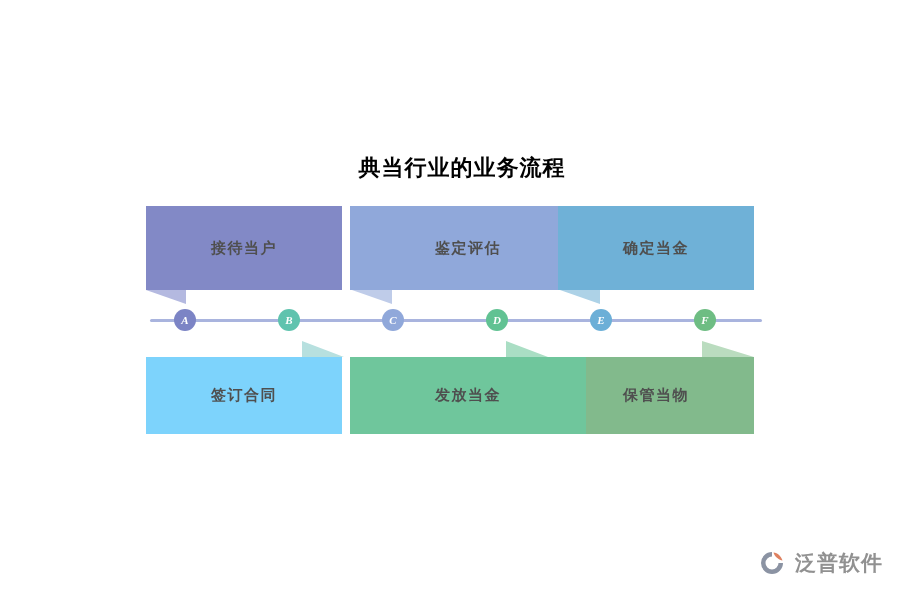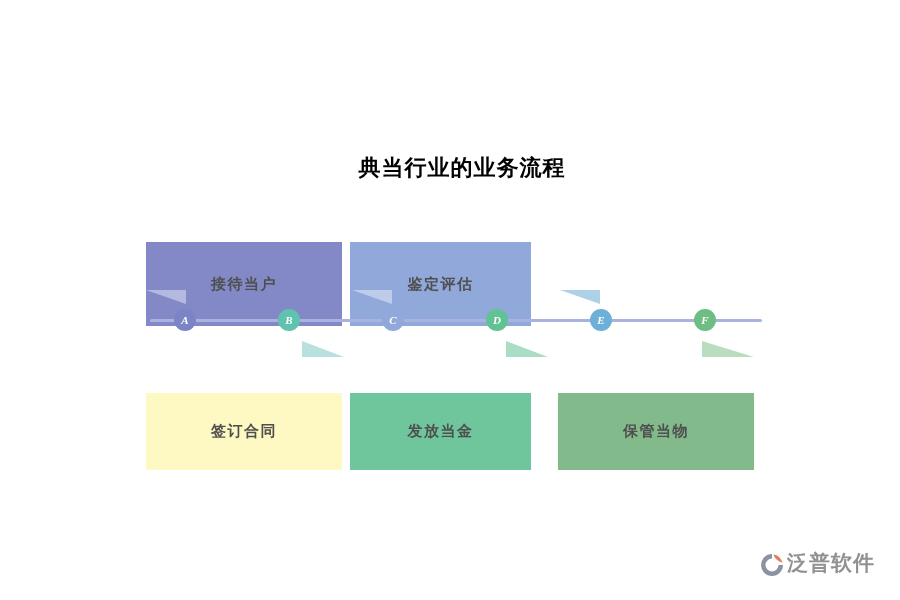--- a/index.html
+++ b/index.html
@@ -4,25 +4,25 @@
 <style>
   html,body{margin:0;padding:0;background:#fff;}
   .canvas{position:relative;width:900px;height:600px;background:#ffffff;overflow:hidden;
           font-family:"Liberation Serif","DejaVu Serif",serif;}
 
   .title{position:absolute;top:141px;left:0;width:100%;margin:12px;text-align:center;
          font-weight:bold;font-size:22px;letter-spacing:1px;color:#000;}
 
   
   .pbox{position:absolute;display:flex;align-items:center;justify-content:center;
-        font-weight:bold;font-size:15px;letter-spacing:1.5px;color:#4f4f4f;margin-top:36px;}
+        font-weight:bold;font-size:15px;letter-spacing:1.5px;color:#4f4f4f;}
   .row-top{top:206px;height:84px;}
   .row-bottom{top:357px;height:77px;}
   .b1,.b4{left:146px;width:196px;}
-  .b2,.b5{left:350px;width:181px;}
+  .b2,.b5{left:350px;width:236px;}
   .b3,.b6{left:558px;width:196px;}
 
   
   .tri{position:absolute;}
   .tri-down{top:290px;height:14px;clip-path:polygon(0 0,100% 0,100% 100%);}
   .tri-up{top:341px;height:16px;clip-path:polygon(0 0,100% 100%,0 100%);}
   .t1{left:146px;width:40px;}
   .t2{left:352px;width:40px;}
   .t3{left:560px;width:40px;}
   .t4{left:302px;width:42px;}
@@ -31,40 +31,43 @@
 
   
   .tline{position:absolute;left:150px;top:319px;width:612px;height:3px;border-radius:2px;}
   .marker{position:absolute;top:309px;width:22px;height:22px;border-radius:50%;
           display:flex;align-items:center;justify-content:center;
           color:#fff;font-style:italic;font-weight:bold;font-size:11px;}
   .m1{left:174px}.m2{left:278px}.m3{left:382px}.m4{left:486px}.m5{left:590px}.m6{left:694px}
 
   
   .watermark{position:absolute;left:760px;top:549px;width:136px;}
-  .brandrow{display:flex;align-items:flex-end;gap:3px;}
+  .brandrow{display:flex;align-items:center;gap:11px;}
   .logo-icon{width:24px;height:24px;flex:0 0 auto;}
   .brand{font-weight:bold;font-size:21px;letter-spacing:1px;}
   .url{font-weight:bold;font-size:13px;text-align:center;margin-top:-1px;}
 </style>
 </head>
 <body>
 
 <div class="canvas">
 
   <h1 class="title">典当行业的业务流程</h1>
 
   <div class="pbox row-top b1" style="background: rgb(130, 137, 198);">
     <span>接待当户</span>
   </div>
   <div class="pbox row-top b2" style="background: rgb(144, 168, 218);">
     <span>鉴定评估</span>
   </div>
+  <div class="pbox row-top b3" style="background: rgb(111, 177, 215);">
+    <span>确定当金</span>
+  </div>
 
-  <div class="pbox row-bottom b4" style="background: #fef9c3;">
+  <div class="pbox row-bottom b4" style="background: #7dd3fc;">
     <span>签订合同</span>
   </div>
   <div class="pbox row-bottom b6" style="background: rgb(130, 186, 140);">
     <span>保管当物</span>
   </div>
   <div class="pbox row-bottom b5" style="background: rgb(111, 198, 156);">
     <span>发放当金</span>
   </div>
 
   <div class="tri tri-down t1" style="background: rgb(180, 185, 224);"></div>

